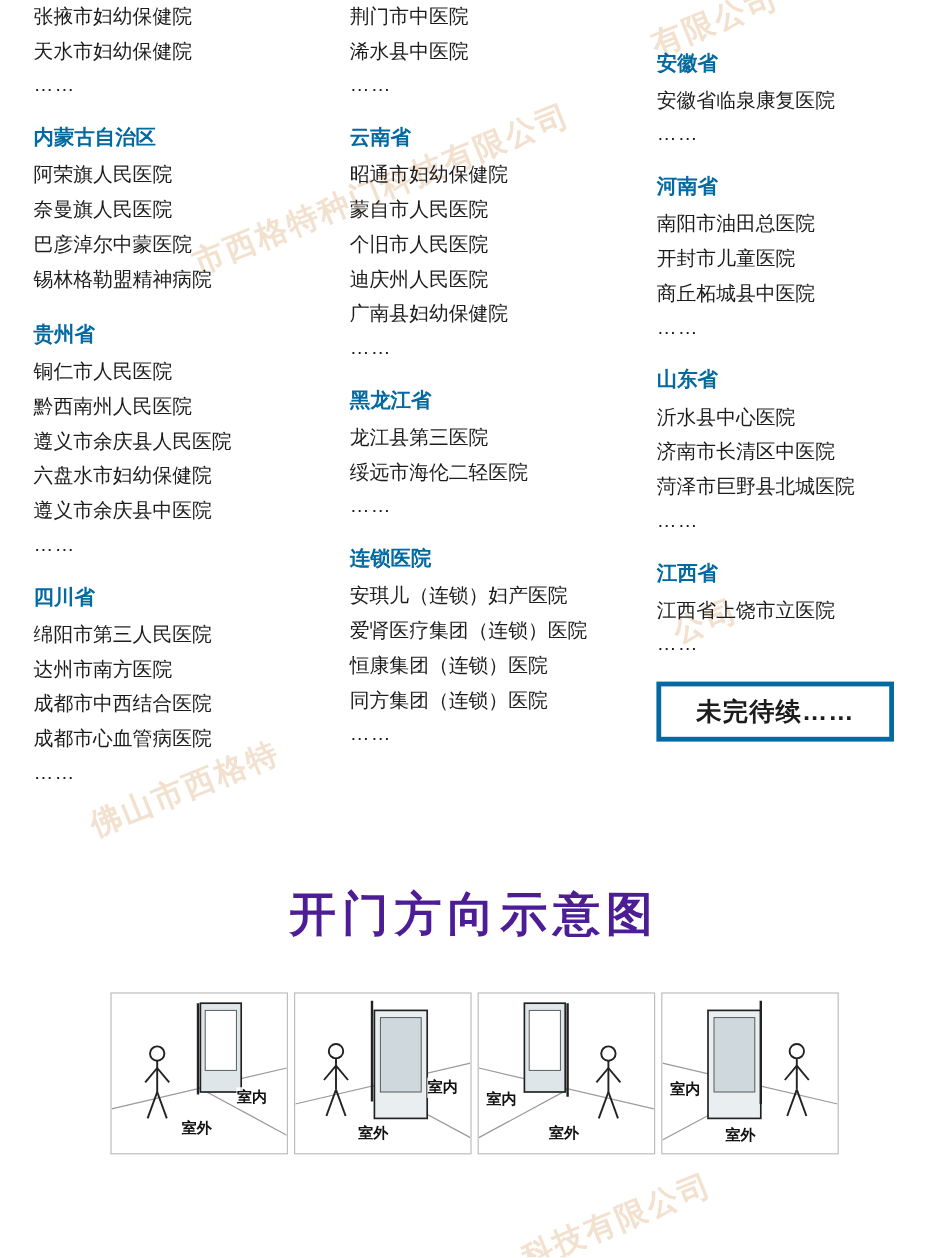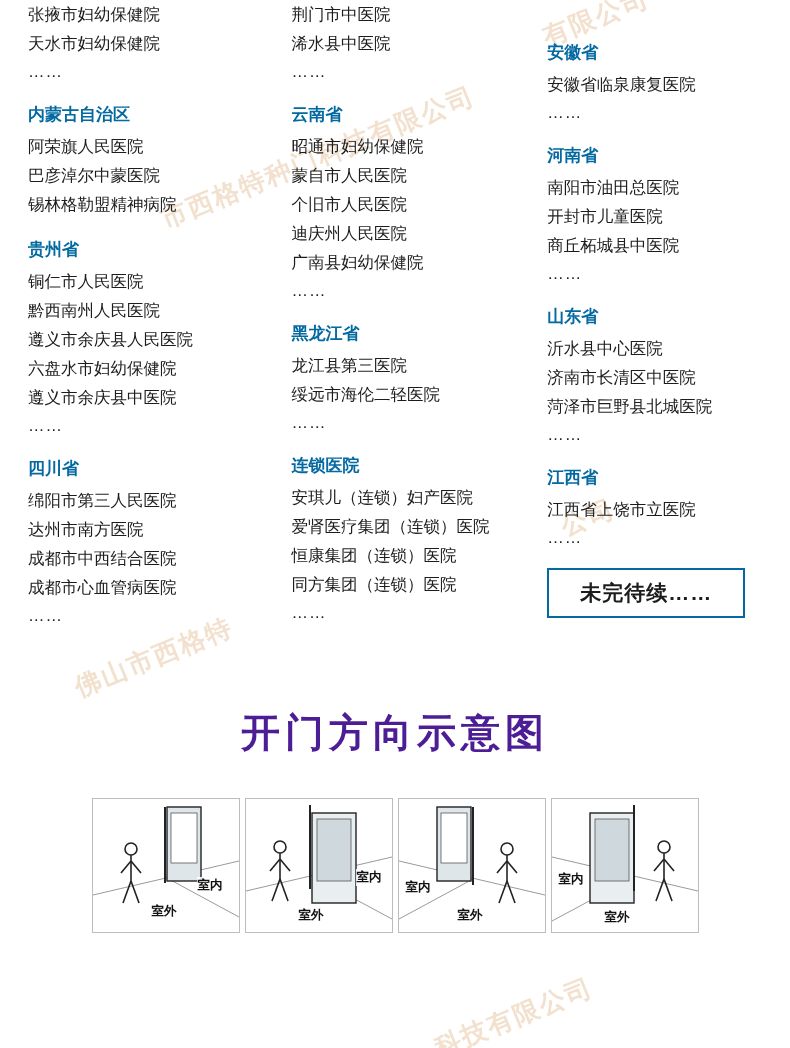--- a/index.html
+++ b/index.html
@@ -64,21 +64,21 @@
   .dots {
     color: #1c1c1c;
     font-size: 16.5px;
     line-height: 26px;
     letter-spacing: 1px;
   }
 
   
   .cont-box {
     margin-top: 18px;
-    border: 2px solid #0369a1;
+    border: 4px solid #0369a1;
     width: 198px;
     height: 50px;
     display: flex;
     align-items: center;
     justify-content: center;
   }
   .cont-box span {
     font-size: 21px;
     font-weight: bold;
     color: #1c1c1c;
@@ -137,20 +137,21 @@
 
       <div class="group">
         <div class="item">张掖市妇幼保健院</div>
         <div class="item">天水市妇幼保健院</div>
         <div class="dots">……</div>
       </div>
 
       <div class="group">
         <div class="prov">内蒙古自治区</div>
         <div class="item">阿荣旗人民医院</div>
+        <div class="item">奈曼旗人民医院</div>
         <div class="item">巴彦淖尔中蒙医院</div>
         <div class="item">锡林格勒盟精神病院</div>
       </div>
 
       <div class="group">
         <div class="prov">贵州省</div>
         <div class="item">铜仁市人民医院</div>
         <div class="item">黔西南州人民医院</div>
         <div class="item">遵义市余庆县人民医院</div>
         <div class="item">六盘水市妇幼保健院</div>

